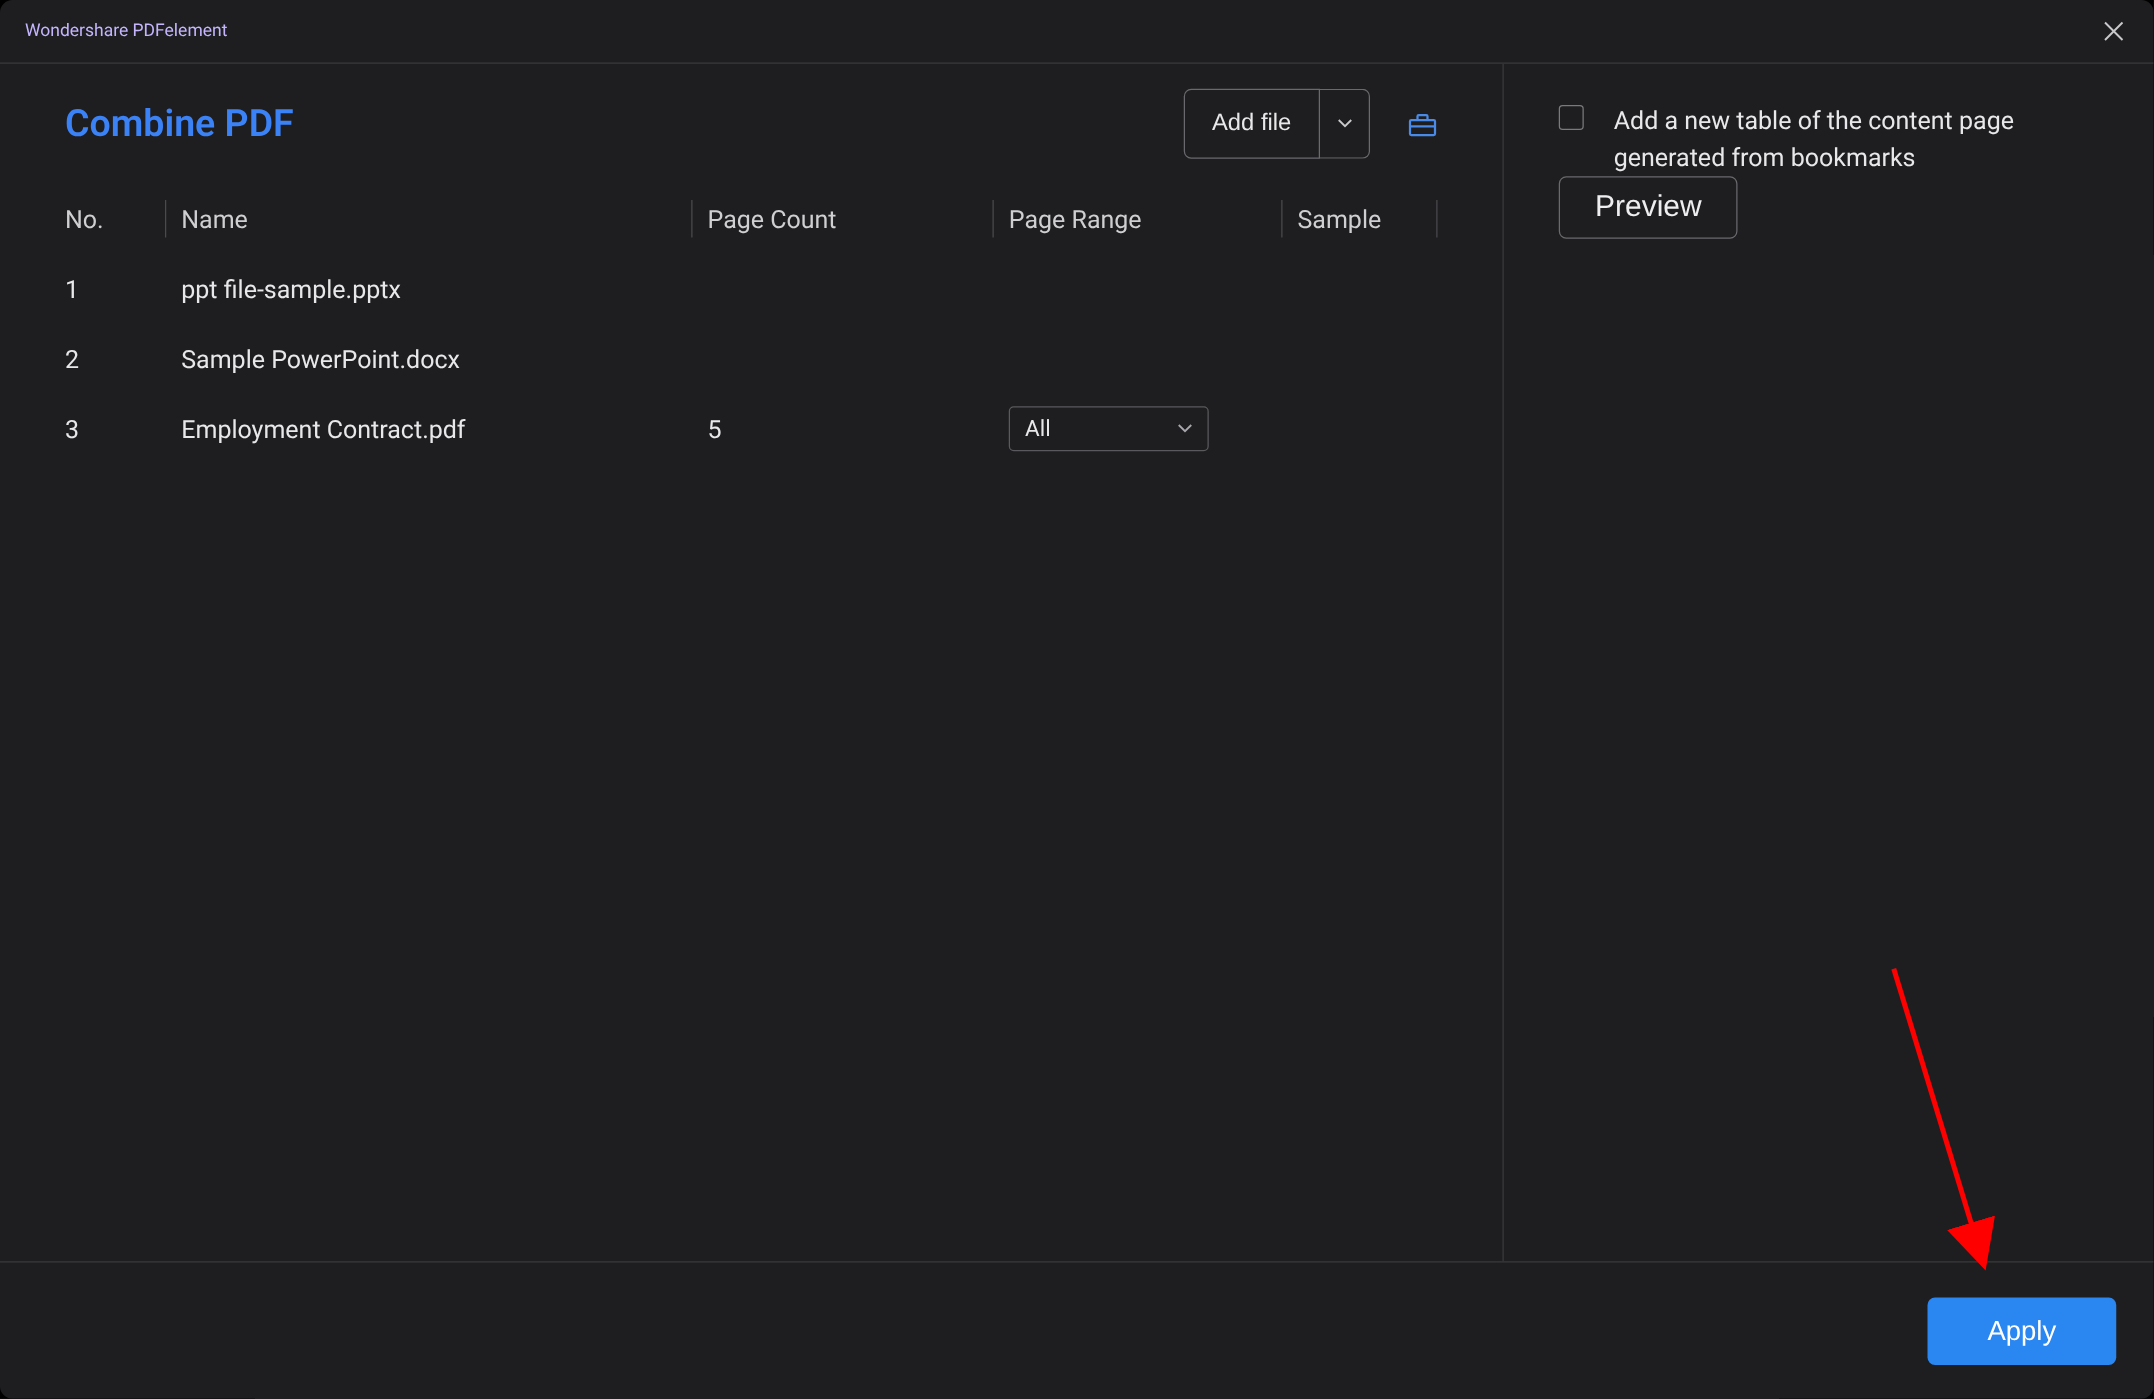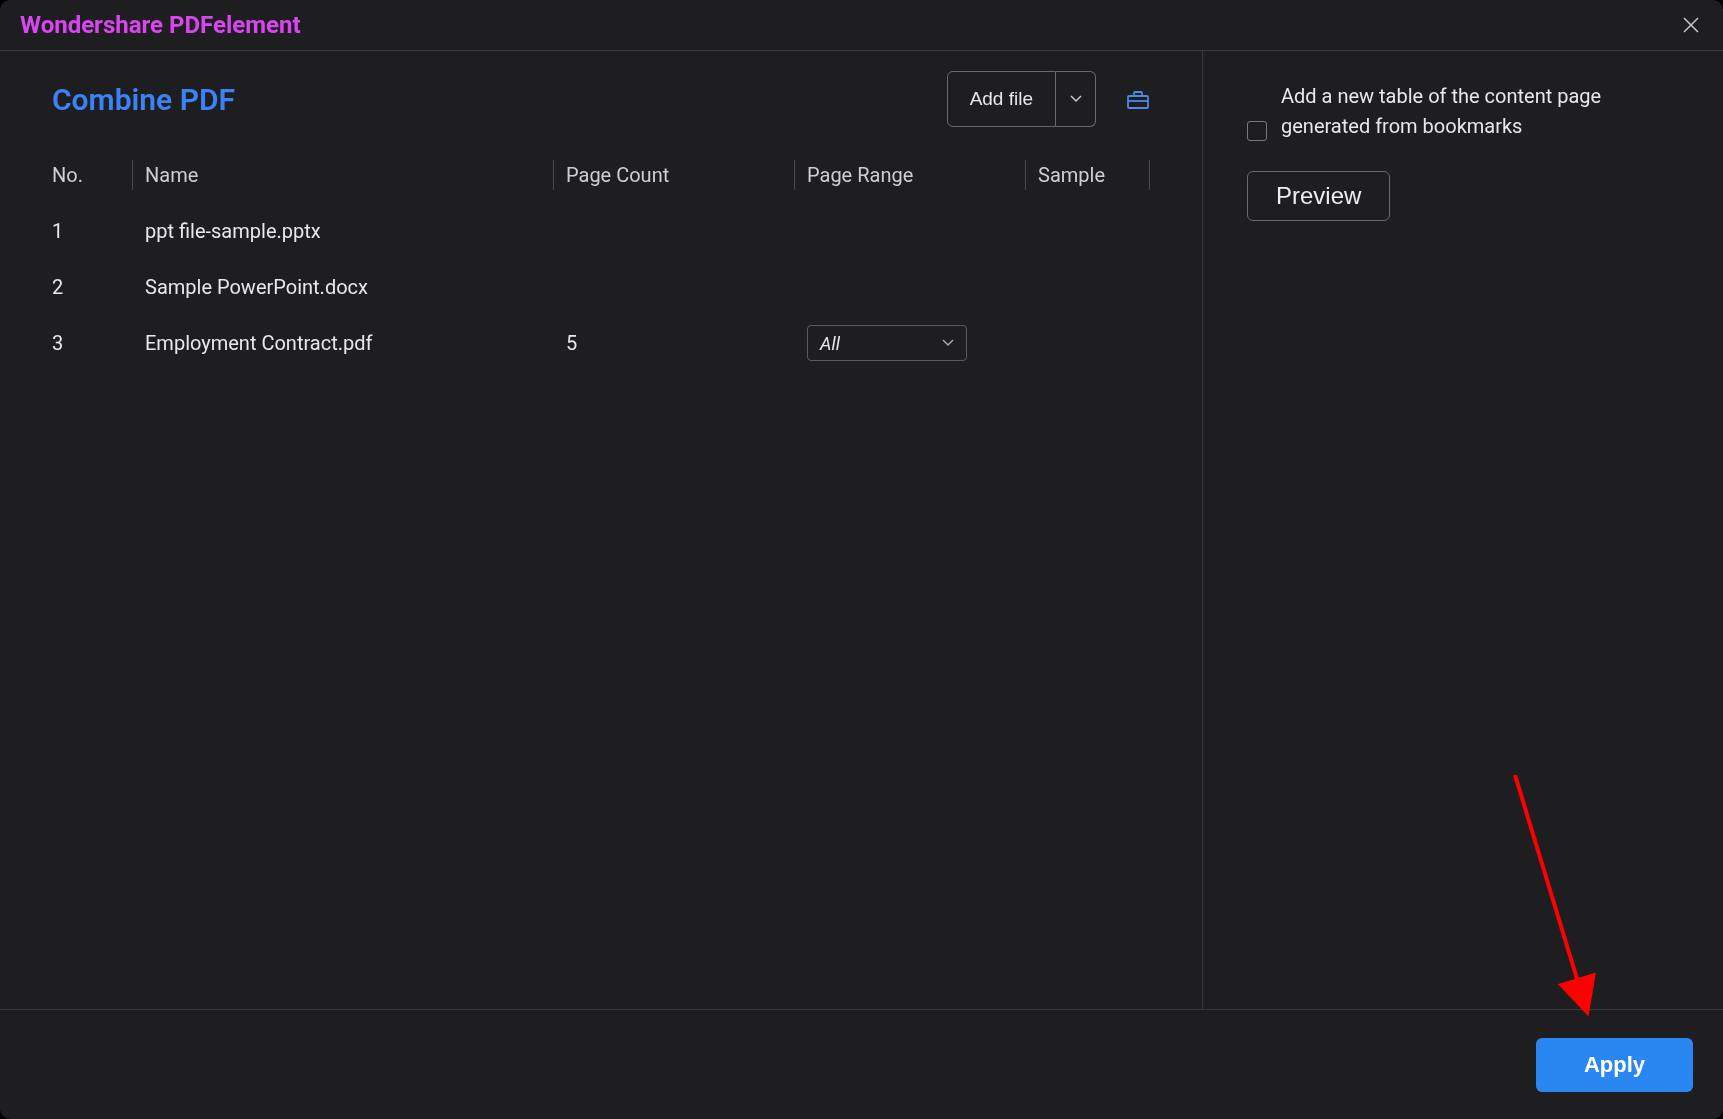--- a/index.html
+++ b/index.html
@@ -26,23 +26,23 @@
     }
     .titlebar {
       height: 51px;
       display: flex;
       align-items: center;
       justify-content: space-between;
       padding: 0 20px;
       border-bottom: 1px solid #3a3a3e;
     }
     .title-text {
-      color: #d946ef;
-      font-size: 24px;
-      font-weight: 700;
+      color: #c4b5fd;
+      font-size: 14px;
+      font-weight: 400;
     }
     .close-btn {
       color: #c9c9cc;
       font-size: 20px;
       cursor: pointer;
       width: 24px;
       height: 24px;
       display: flex;
       align-items: center;
       justify-content: center;
@@ -144,34 +144,32 @@
       justify-content: space-between;
       background: transparent;
       border: 1px solid #5a5a5e;
       border-radius: 4px;
       height: 36px;
       width: 160px;
       padding: 0 12px;
       color: #e8e8ea;
       font-size: 18px;
       cursor: pointer;
-      font-style: italic;
     }
     .side-panel {
       width: 520px;
       padding: 30px 44px;
       display: flex;
       flex-direction: column;
       align-items: flex-start;
     }
     .checkbox-row {
       display: flex;
-      align-items: flex-end;
-      gap: 14px;
-      margin-bottom: 30px;
+      align-items: flex-start;
+      gap: 24px;
     }
     .checkbox-box {
       width: 20px;
       height: 20px;
       border: 1px solid #7a7a7e;
       border-radius: 3px;
       margin-top: 3px;
       cursor: pointer;
       flex-shrink: 0;
     }
@@ -196,21 +194,21 @@
       display: flex;
       align-items: center;
       justify-content: flex-end;
       padding: 0 30px;
     }
     .apply-btn {
       background: #2a86f0;
       border: none;
       color: #fff;
       font-size: 22px;
-      font-weight: 700;
+      font-weight: 400;
       padding: 14px 48px;
       border-radius: 6px;
       cursor: pointer;
     }
     .arrow-annotation {
       position: absolute;
       pointer-events: none;
     }
   </style>
 </head>

